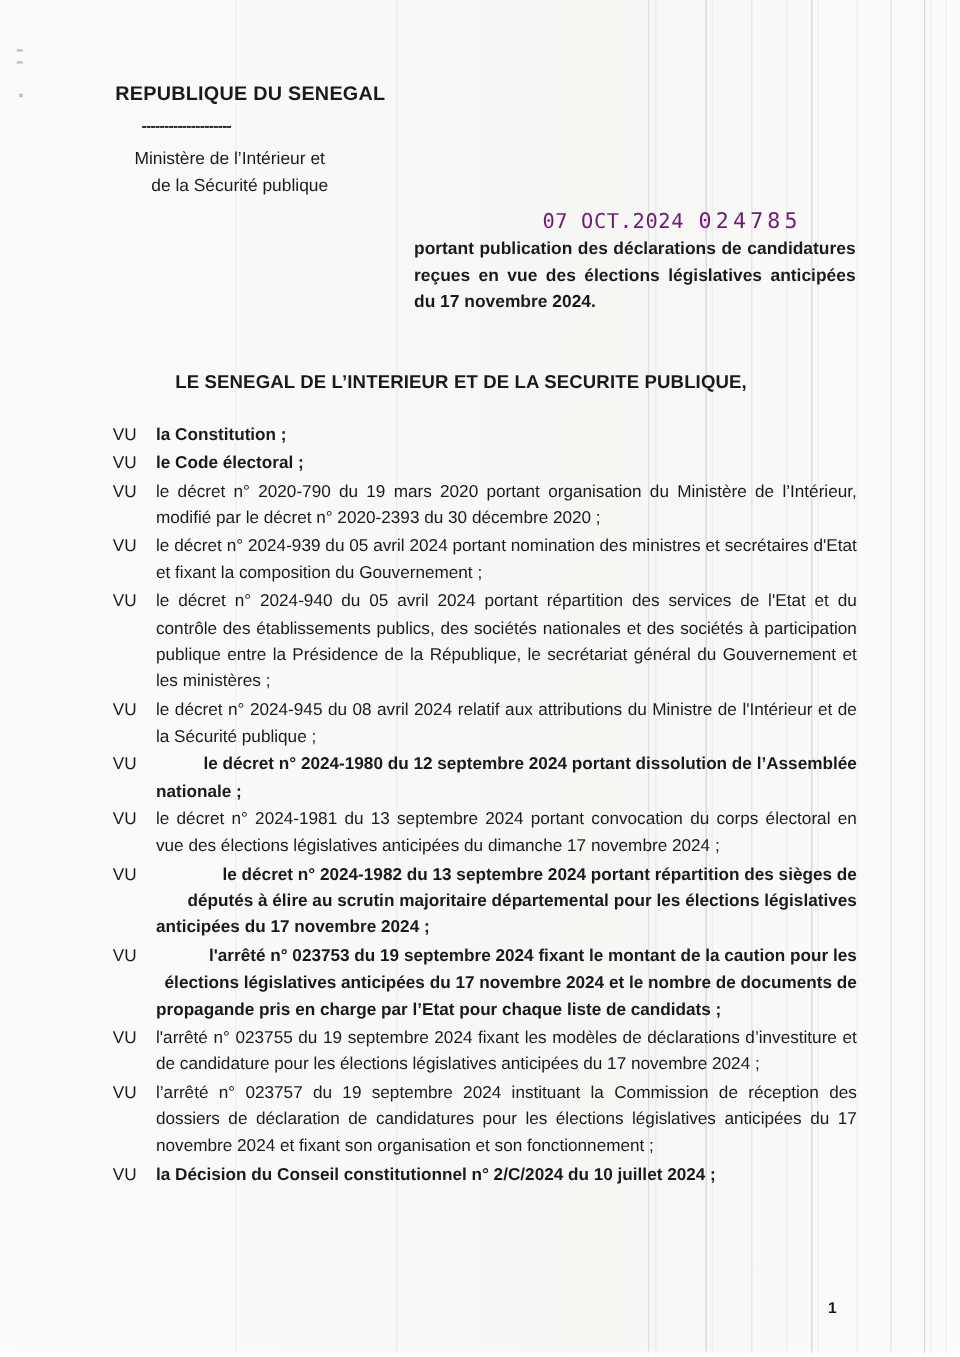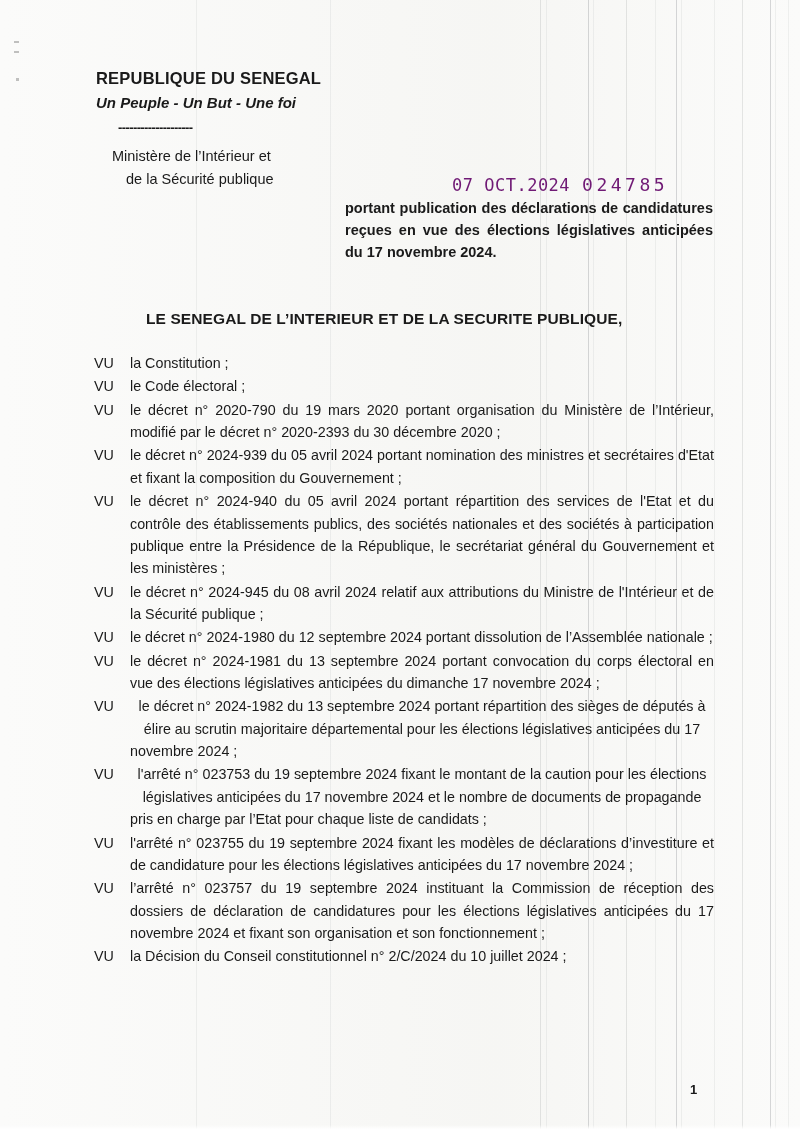--- a/index.html
+++ b/index.html
@@ -155,21 +155,22 @@
     flex: 0 0 34px;
     white-space: nowrap;
   }
   .vu-text {
     flex: 1 1 auto;
     text-align: justify;
     text-align-last: left;
     padding-left: 2px;
   }
   .vu-row.nojust .vu-text {
-    text-align: center;
+    text-align: right;
+    font-weight: bold;
   }
 
   
   .pagenum {
     position: absolute;
     left: 690px;
     top: 1082px;
     font-size: 13px;
     font-weight: bold;
   }
@@ -199,21 +200,20 @@
     <div class="margin-speck" style="left:14px; top:41px; width:5px; height:2px;"></div>
     <div class="margin-speck" style="left:14px; top:51px; width:5px; height:2px;"></div>
     <div class="margin-speck" style="left:16px; top:78px; width:3px; height:3px;"></div>
     <div class="bottom-edge"></div>
   </div>
 
   <div class="content">
 
     <div class="letterhead">
       <div class="country">REPUBLIQUE DU SENEGAL</div>
-      <div class="motto">Un Peuple - Un But - Une foi</div>
       <div class="rule">--------------------</div>
       <div class="ministry">
         <span>Ministère de l’Intérieur et</span>
         <span class="m2">de la Sécurité publique</span>
       </div>
     </div>
 
     <div class="stamp">
       <span>07 OCT.2024</span><span class="num">024785</span>
     </div>

